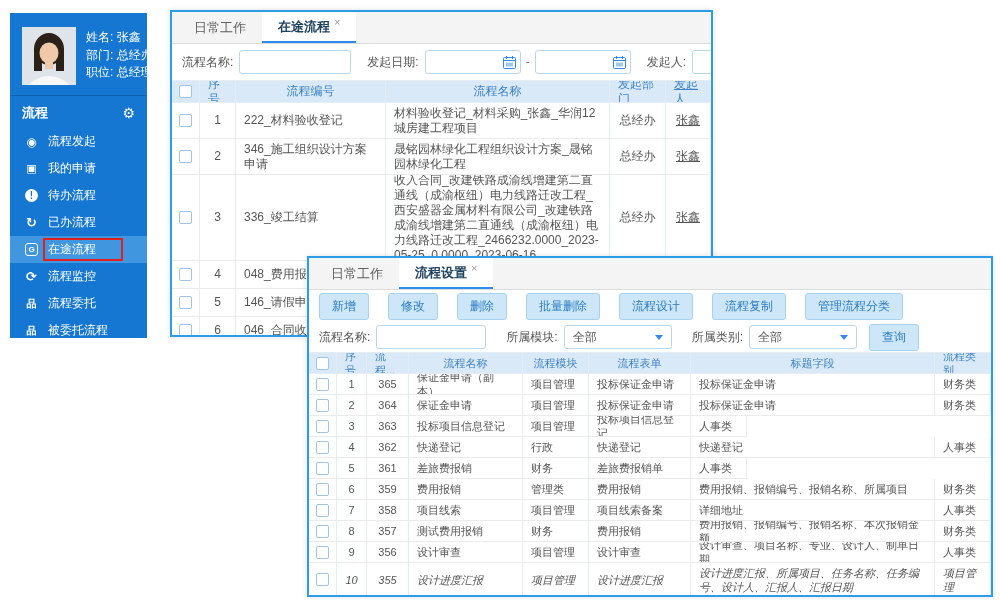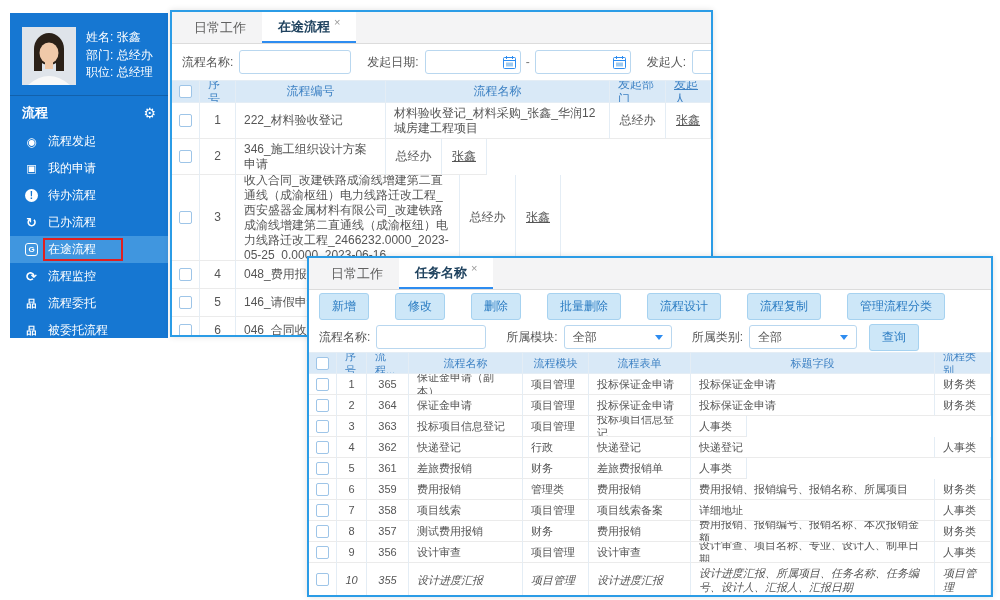--- a/index.html
+++ b/index.html
@@ -16,21 +16,21 @@
     --cell-border:#e4edf5;
     --row-border:#ebebeb;
     --input-border:#b9d7ef;
   }
   *{box-sizing:border-box;margin:0;padding:0;}
   html,body{background:#fff;}
   body{font-family:"Liberation Sans","DejaVu Sans",sans-serif;color:#555;}
   #stage{position:relative;width:1000px;height:600px;background:#fff;overflow:hidden;}
 
   
-  #sidebar{position:absolute;left:10px;top:13px;width:158px;height:325px;background:var(--sidebar-blue);color:#fff;z-index:1;}
+  #sidebar{position:absolute;left:10px;top:13px;width:137px;height:325px;background:var(--sidebar-blue);color:#fff;z-index:1;}
   .profile{display:flex;padding:14px 8px 10px 12px;}
   .avatar{width:54px;height:58px;flex:0 0 54px;background:#dfe4ea;overflow:hidden;}
   .profile-fields{margin-left:10px;display:flex;flex-direction:column;justify-content:space-between;padding:2px 0 4px;}
   .pf-row{font-size:12px;white-space:nowrap;}
   .section-head{display:flex;align-items:center;justify-content:space-between;padding:8px 12px 6px;border-top:1px solid rgba(0,0,0,0.18);text-align:right;}
   .section-title{font-size:13px;font-weight:bold;}
   .gear{font-size:14px;cursor:pointer;}
   .menu-item{position:relative;display:flex;align-items:center;height:27px;padding-left:14px;font-size:12px;cursor:pointer;}
   .menu-item.active{background:var(--sidebar-active);}
   .mi-icon{width:15px;height:15px;margin-right:9px;display:flex;align-items:center;justify-content:center;font-size:12px;color:#fff;flex:0 0 15px;}
@@ -56,21 +56,21 @@
   #window2 .filterbar{height:30px;padding:0 0 0 10px;}
   .f-label{margin-right:6px;white-space:nowrap;}
   .txt-input{height:24px;border:1px solid var(--input-border);border-radius:3px;background:#fff;outline:none;font-size:12px;padding:0 6px;font-family:inherit;}
   .date-wrap{position:relative;display:flex;align-items:center;}
   .date-wrap .txt-input{width:96px;padding-right:22px;}
   .cal-icon{position:absolute;right:5px;width:13px;height:13px;pointer-events:none;}
   .dash{margin:0 5px;color:#777;}
   .select-box{display:flex;align-items:center;justify-content:space-between;width:108px;height:24px;border:1px solid var(--input-border);border-radius:3px;padding:0 8px;background:#fff;cursor:pointer;}
   .caret{width:0;height:0;border-left:4px solid transparent;border-right:4px solid transparent;border-top:5px solid #2d8cf0;}
 
-  .toolbar{display:flex;align-items:center;height:32px;padding-left:10px;gap:26px;}
+  .toolbar{display:flex;align-items:center;height:32px;padding-left:10px;gap:19px;}
   .tb-btn{background:var(--btn-bg);color:var(--btn-text);border:1px solid var(--btn-border);border-radius:3px;font-size:12px;padding:4px 12px;cursor:pointer;font-family:inherit;white-space:nowrap;}
   .search-btn{margin-left:12px;}
 
   
   .tbl{width:100%;border-top:1px solid var(--cell-border);}
   .tr{display:flex;width:100%;overflow:hidden;}
   .td,.th{display:flex;align-items:center;padding:0 8px;border-right:1px solid var(--cell-border);border-bottom:1px solid var(--row-border);overflow:hidden;}
   .th{justify-content:center;color:var(--header-text);background:var(--header-bg);border-bottom:1px solid var(--cell-border);}
   .cb-cell{justify-content:center;padding:0;}
   .cb{width:13px;height:13px;border:1px solid #9ec5e8;border-radius:2px;background:#fff;cursor:pointer;flex:0 0 13px;}
@@ -240,33 +240,39 @@
         <div class="tr w1r1">
           <div class="td c0 cb-cell">
             <span class="cb"></span>
           </div>
           <div class="td c1 al-c">
             <span>2</span>
           </div>
           <div class="td c2 al-l">
             <span>346_施工组织设计方案申请</span>
           </div>
+          <div class="td c3 al-l">
+            <span>晟铭园林绿化工程组织设计方案_晟铭园林绿化工程</span>
+          </div>
           <div class="td c4 al-c">
             <span>总经办</span>
           </div>
           <div class="td c5 al-c">
             <span>张鑫</span>
           </div>
         </div>
         <div class="tr w1r2">
           <div class="td c0 cb-cell">
             <span class="cb"></span>
           </div>
           <div class="td c1 al-c">
             <span>3</span>
+          </div>
+          <div class="td c2 al-l">
+            <span>336_竣工结算</span>
           </div>
           <div class="td c3 al-l">
             <span>收入合同_改建铁路成渝线增建第二直通线（成渝枢纽）电力线路迁改工程_西安盛器金属材料有限公司_改建铁路成渝线增建第二直通线（成渝枢纽）电力线路迁改工程_2466232.0000_2023-05-25_0.0000_2023-06-16</span>
           </div>
           <div class="td c4 al-c">
             <span>总经办</span>
           </div>
           <div class="td c5 al-c">
             <span>张鑫</span>
           </div>
@@ -333,21 +339,21 @@
         </div>
       </div>
   </div>
 
   <div id="window2" class="window">
     <div class="tabbar">
       <div class="tab">
           <span>日常工作</span>
         </div>
       <div class="tab active">
-        <span>任务名称</span>
+        <span>流程设置</span>
         <span class="tab-close">×</span>
       </div>
     </div>
     <div class="toolbar" id="w2-toolbar">
         <button class="tb-btn">新增</button>
         <button class="tb-btn">修改</button>
         <button class="tb-btn">删除</button>
         <button class="tb-btn">批量删除</button>
         <button class="tb-btn">流程设计</button>
         <button class="tb-btn">流程复制</button>

